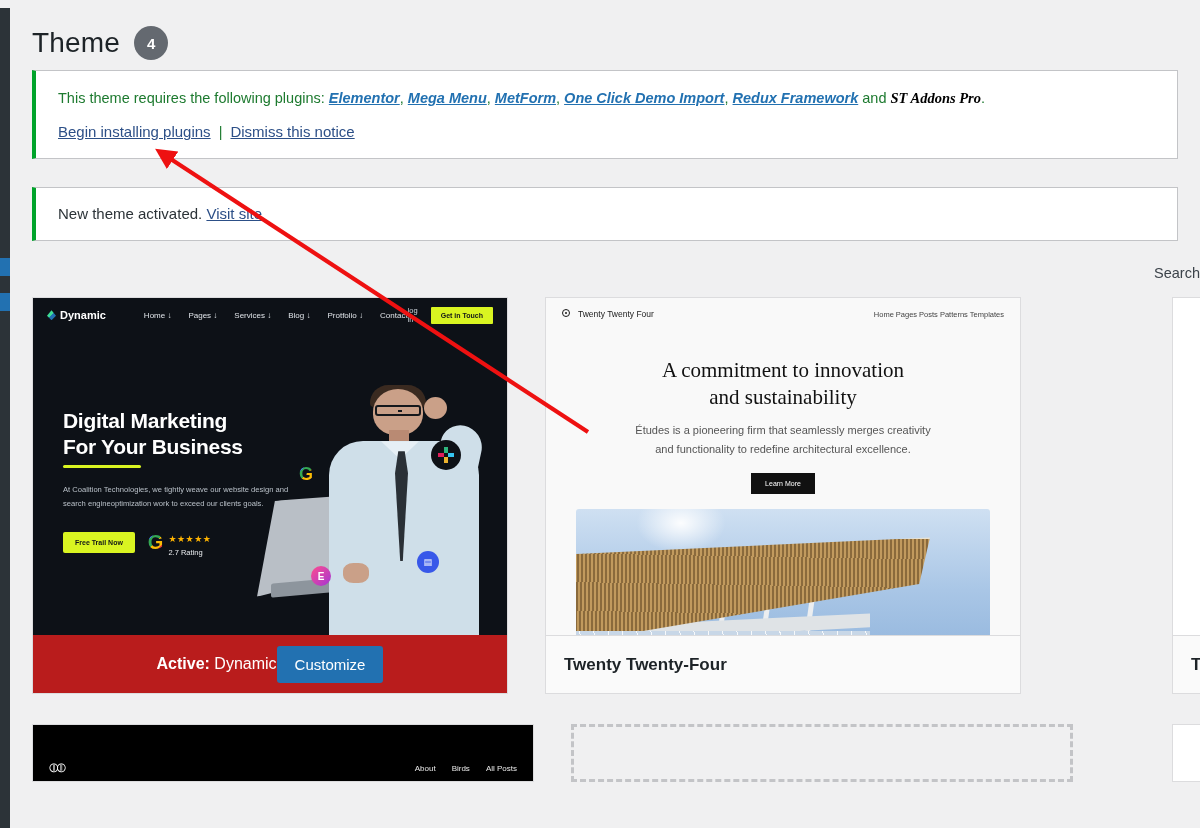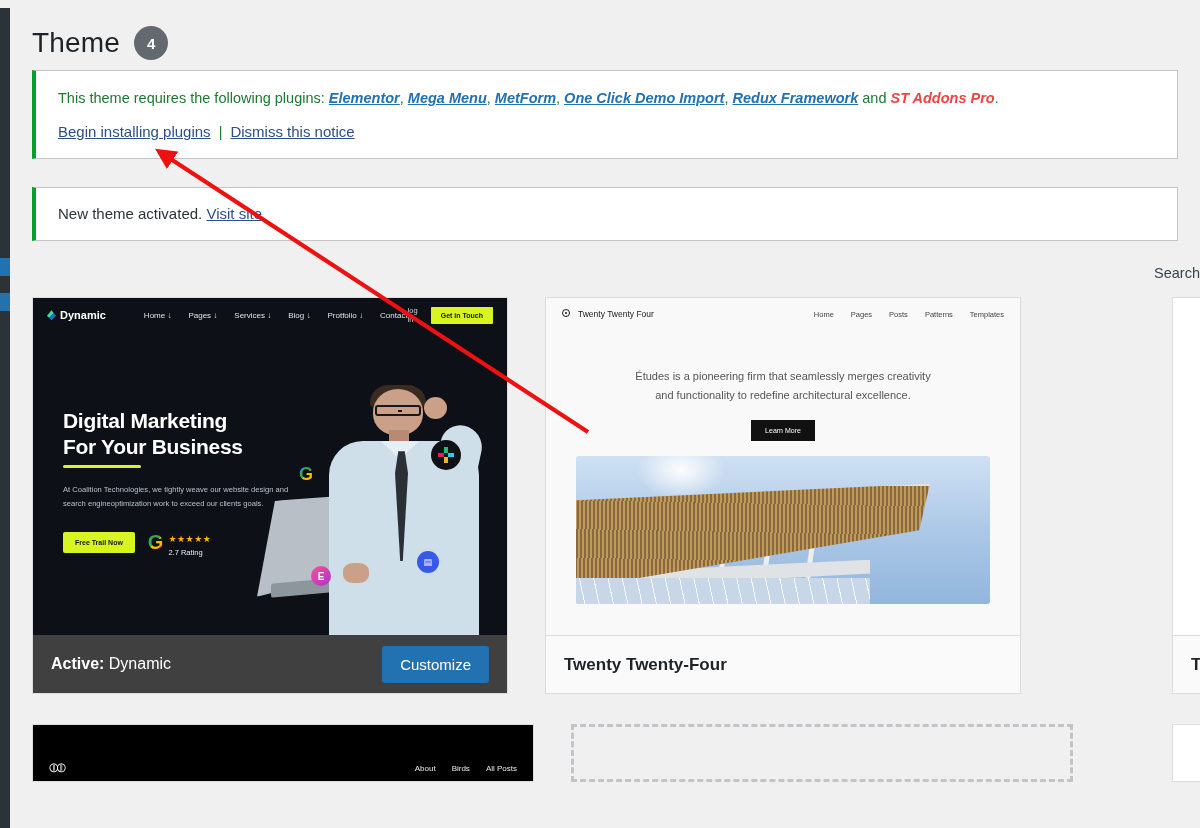--- a/index.html
+++ b/index.html
@@ -56,21 +56,21 @@
   #notice-plugins { margin-top: 2px; padding: 16px 20px 14px 22px; }
   #notice-activated { margin-top: 28px; padding: 14px 20px 15px 22px; }
 
   .notice-line { font-size: 14.5px; line-height: 1.55; color: #3c434a; }
   #notice-plugins .notice-line { color: #1d7a2f; }
   #notice-plugins .notice-line:first-child { margin-bottom: 11px; }
   .plugin-link {
     color: #2271b1; font-style: italic; font-weight: 700;
     text-decoration: underline;
   }
-  .plugin-plain { color: #ef4444; font-style: italic; font-weight: 700; }
+  .plugin-plain { color: #000000; font-style: italic; font-weight: 700; font-family: Liberation Serif, serif; }
   .sep-and { color: #1d7a2f; font-style: normal; font-weight: 400; }
   .action-link {
     color: #2c4f87; text-decoration: underline; font-size: 15px;
   }
   .action-sep { color: #1d7a2f; padding: 0 4px; }
   #notice-activated .notice-line { color: #2c3338; font-size: 15px; }
   #visit-site-link { color: #2c4f87; text-decoration: underline; }
 
   
   #search-row {
@@ -190,38 +190,38 @@
     display:flex; align-items:center; justify-content:center; position:absolute; }
   .b-blue { right:68px; top:219px; width:22px; height:22px; background:#3858e9; color:#fff;
     font-size:9px; display:flex; align-items:center; justify-content:center; }
 
   .theme-footer {
     display: flex; align-items: center; justify-content: space-between;
     padding: 0 18px; height: 58px;
     background: #fafafa; border-top: 1px solid #dcdcde;
   }
   .theme-footer.active-footer {
-    background: #404040; border-top: none; padding: 0 0 0 18px;
+    background: #b91c1c; border-top: none; padding: 0 0 0 18px; justify-content: center;
   }
   .active-label { color: #fff; font-size: 16px; }
   .active-label b { font-weight: 700; }
   #customize-button {
     background: #2271b1; color: #fff; border: none; border-radius: 3px;
     font-size: 15px; padding: 10px 18px; margin-right: 18px; cursor: pointer;
     font-family: "Liberation Sans", sans-serif;
   }
   .theme-name { font-size: 17px; color: #1d2327; font-weight: 700; text-align: center; }
 
   
   .tt4-shot { background: #f9f9f9; height: 337px; position: relative; }
   .tt4-nav { display:flex; align-items:center; height:32px; padding: 0 16px; }
   .tt4-brand { display:flex; align-items:flex-start; gap:8px; font-size:8.5px; color:#1a1a1a; }
   .tt4-mark { width:8px; height:8px; border-radius:50%; border:1.5px solid #1a1a1a; position:relative; }
   .tt4-mark:after { content:''; position:absolute; left:2px; top:2px; width:2px; height:2px; border-radius:50%; background:#1a1a1a; }
-  .tt4-menu { margin-left:auto; display:flex; gap:17px; font-size:7.5px; color:#444; }
+  .tt4-menu { margin-left:auto; display:flex; gap:2px; font-size:7.5px; color:#444; }
   .tt4-hero { text-align:center; padding-top: 27px; }
   .tt4-h1 {
     font-family: "Liberation Serif", serif; font-size: 21px; line-height:1.28;
     color:#111; font-weight:400;
   }
   .tt4-sub { margin-top:10px; font-size:11px; line-height:1.75; color:#555; }
   .tt4-btn {
     display:inline-block; margin-top:14px; background:#111; color:#fff;
     font-size:7px; padding:7px 14px;
   }
@@ -400,20 +400,24 @@
             </div>
             <div class="tt4-menu">
               <span>Home</span>
               <span>Pages</span>
               <span>Posts</span>
               <span>Patterns</span>
               <span>Templates</span>
             </div>
           </div>
           <div class="tt4-hero">
+            <div class="tt4-h1">
+              <div>A commitment to innovation</div>
+              <div>and sustainability</div>
+            </div>
             <div class="tt4-sub">
               <div>Études is a pioneering firm that seamlessly merges creativity</div>
               <div>and functionality to redefine architectural excellence.</div>
             </div>
             <span class="tt4-btn">Learn More</span>
           </div>
           <div class="tt4-img">
             <span class="tt4-sun"></span>
             <span class="tt4-dark"></span>
             <span class="tt4-posts">

